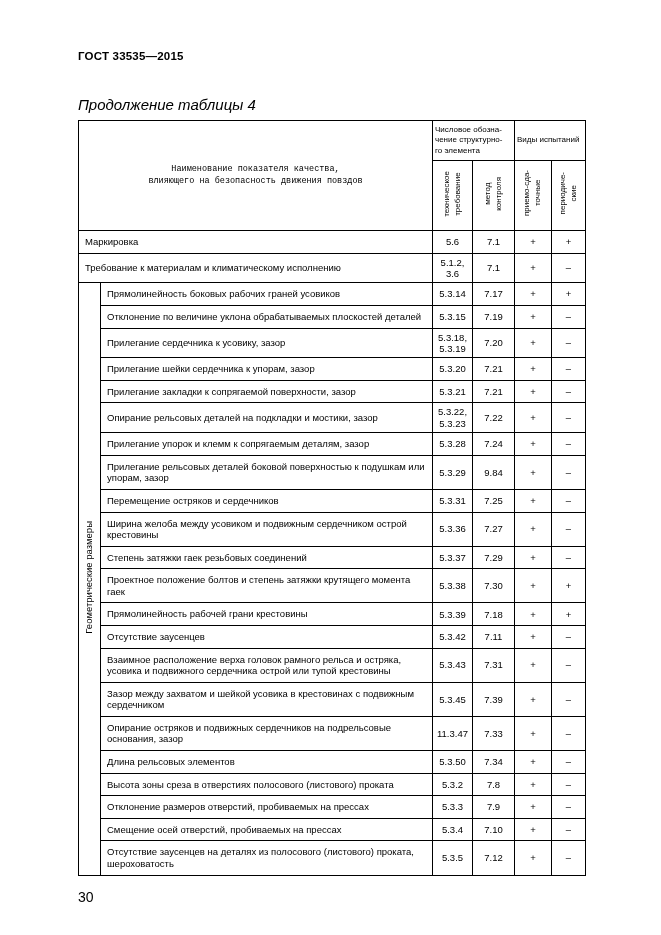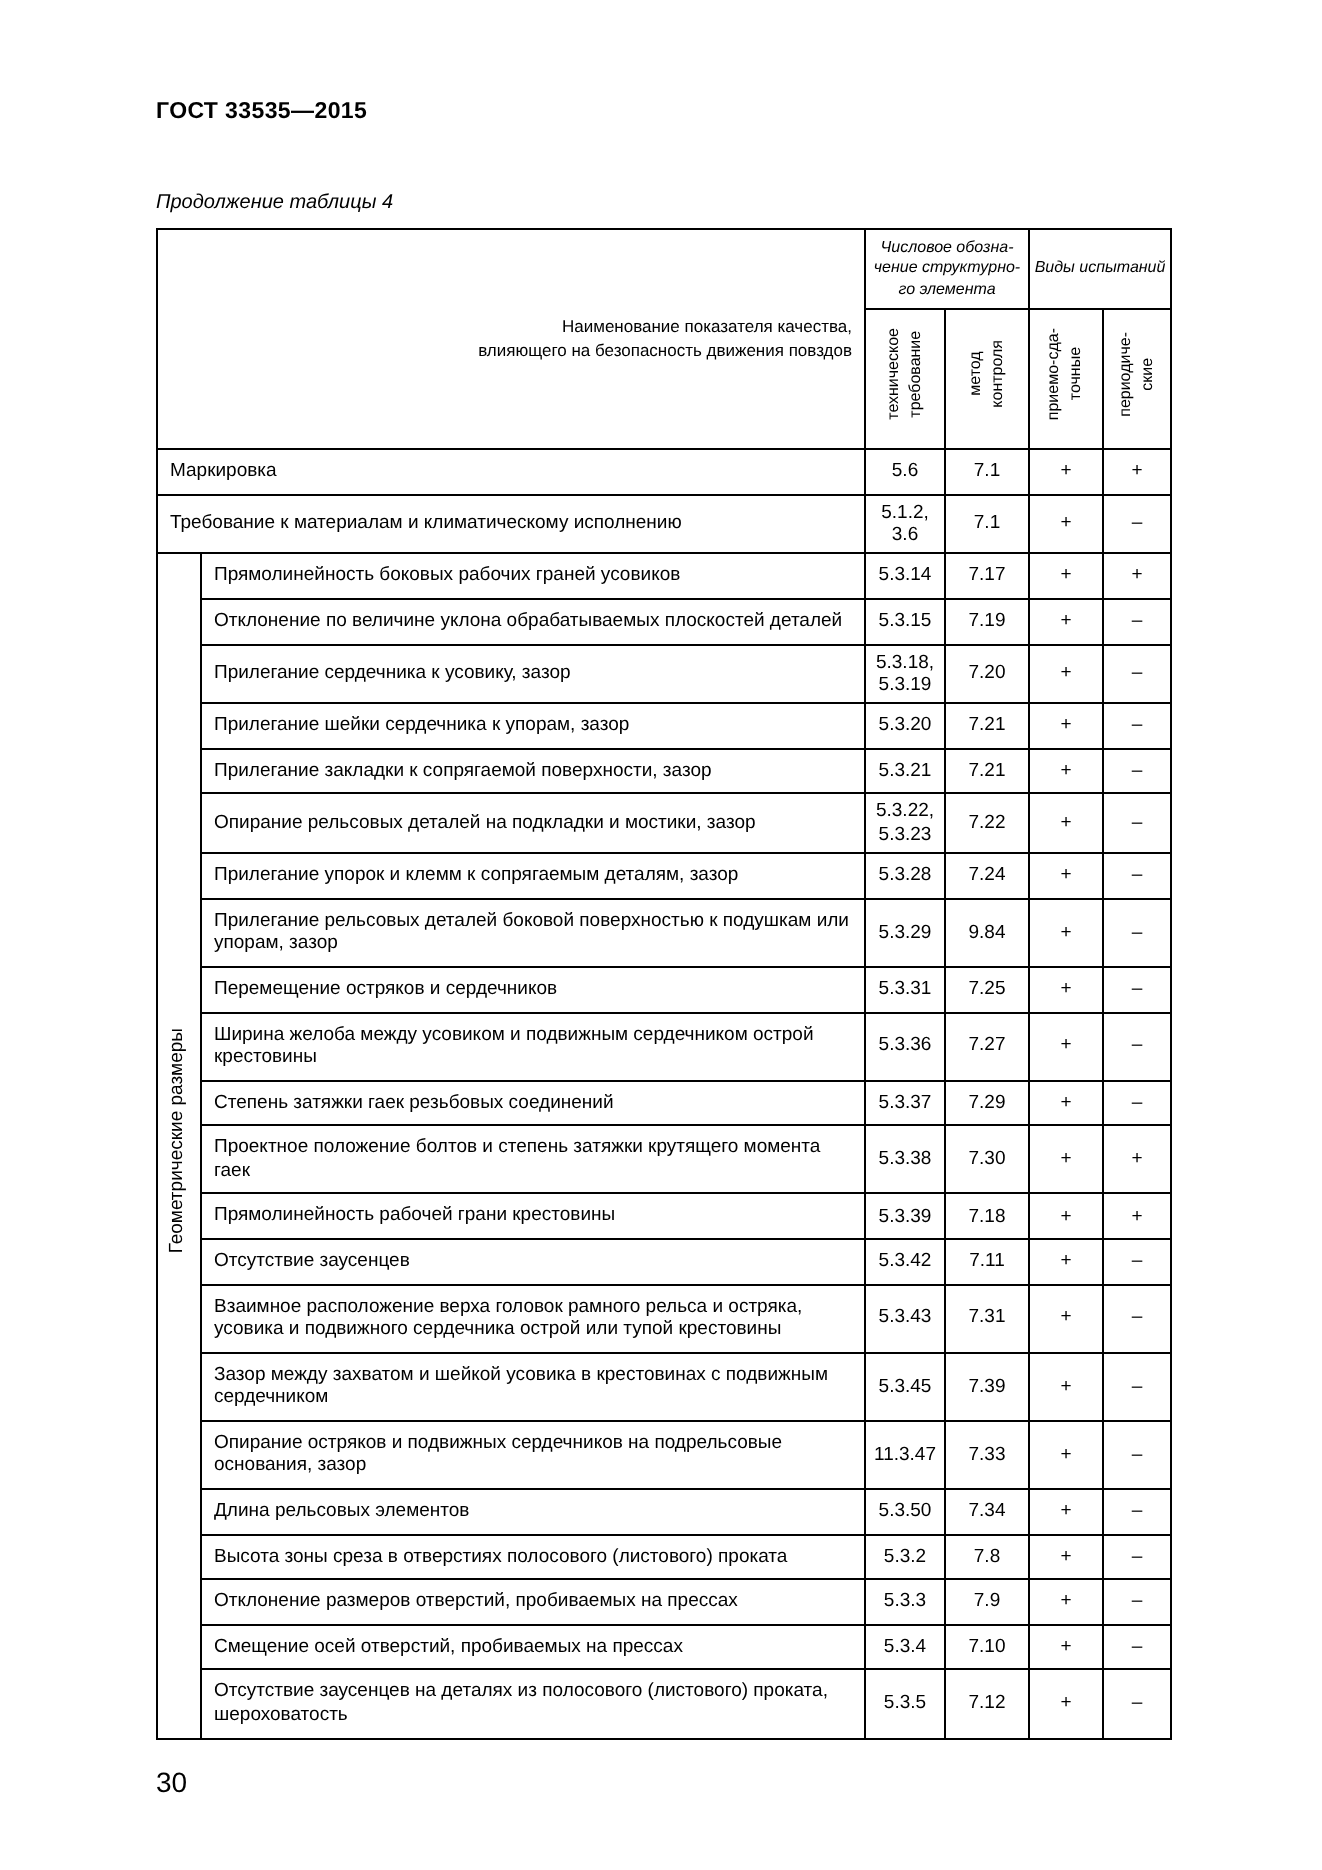--- a/index.html
+++ b/index.html
@@ -7,47 +7,47 @@
   body { font-family:"Liberation Sans", sans-serif; color:#000; }
   .page {
     position:relative;
     width:661px; height:935px;
     background:#ffffff;
     margin:0 auto;
     padding:50px 112px 0 78px;
     overflow:hidden;
   }
   .doc-header { font-size:11.5px; font-weight:bold; letter-spacing:0.2px; }
-  .table-caption { font-size:10px; font-style:italic; margin-top:34px; margin-bottom:7px; }
+  .table-caption { font-size:15px; font-style:italic; margin-top:34px; margin-bottom:7px; }
 
   table.gost {
     border-collapse:collapse;
     table-layout:fixed;
     width:507px;
   }
   table.gost th, table.gost td {
     border:1px solid #000;
     font-weight:normal;
     vertical-align:middle;
   }
   th.name-head {
     font-size:8.5px;
-    text-align:right;
+    text-align:center;
     white-space:pre-line;
     line-height:1.35;
     padding:4px 6px;
+    font-family:Liberation Mono, monospace;
   }
   th.group-head {
     font-size:8px;
-    text-align:center;
+    text-align:left;
     white-space:pre-line;
     line-height:1.3;
     height:40px;
     padding:3px 2px;
-    font-style:italic;
   }
   th.vert {
     height:70px;
     text-align:center;
     vertical-align:middle;
     padding:4px 0;
   }
   .vtext {
     display:inline-block;
     writing-mode:vertical-rl;

